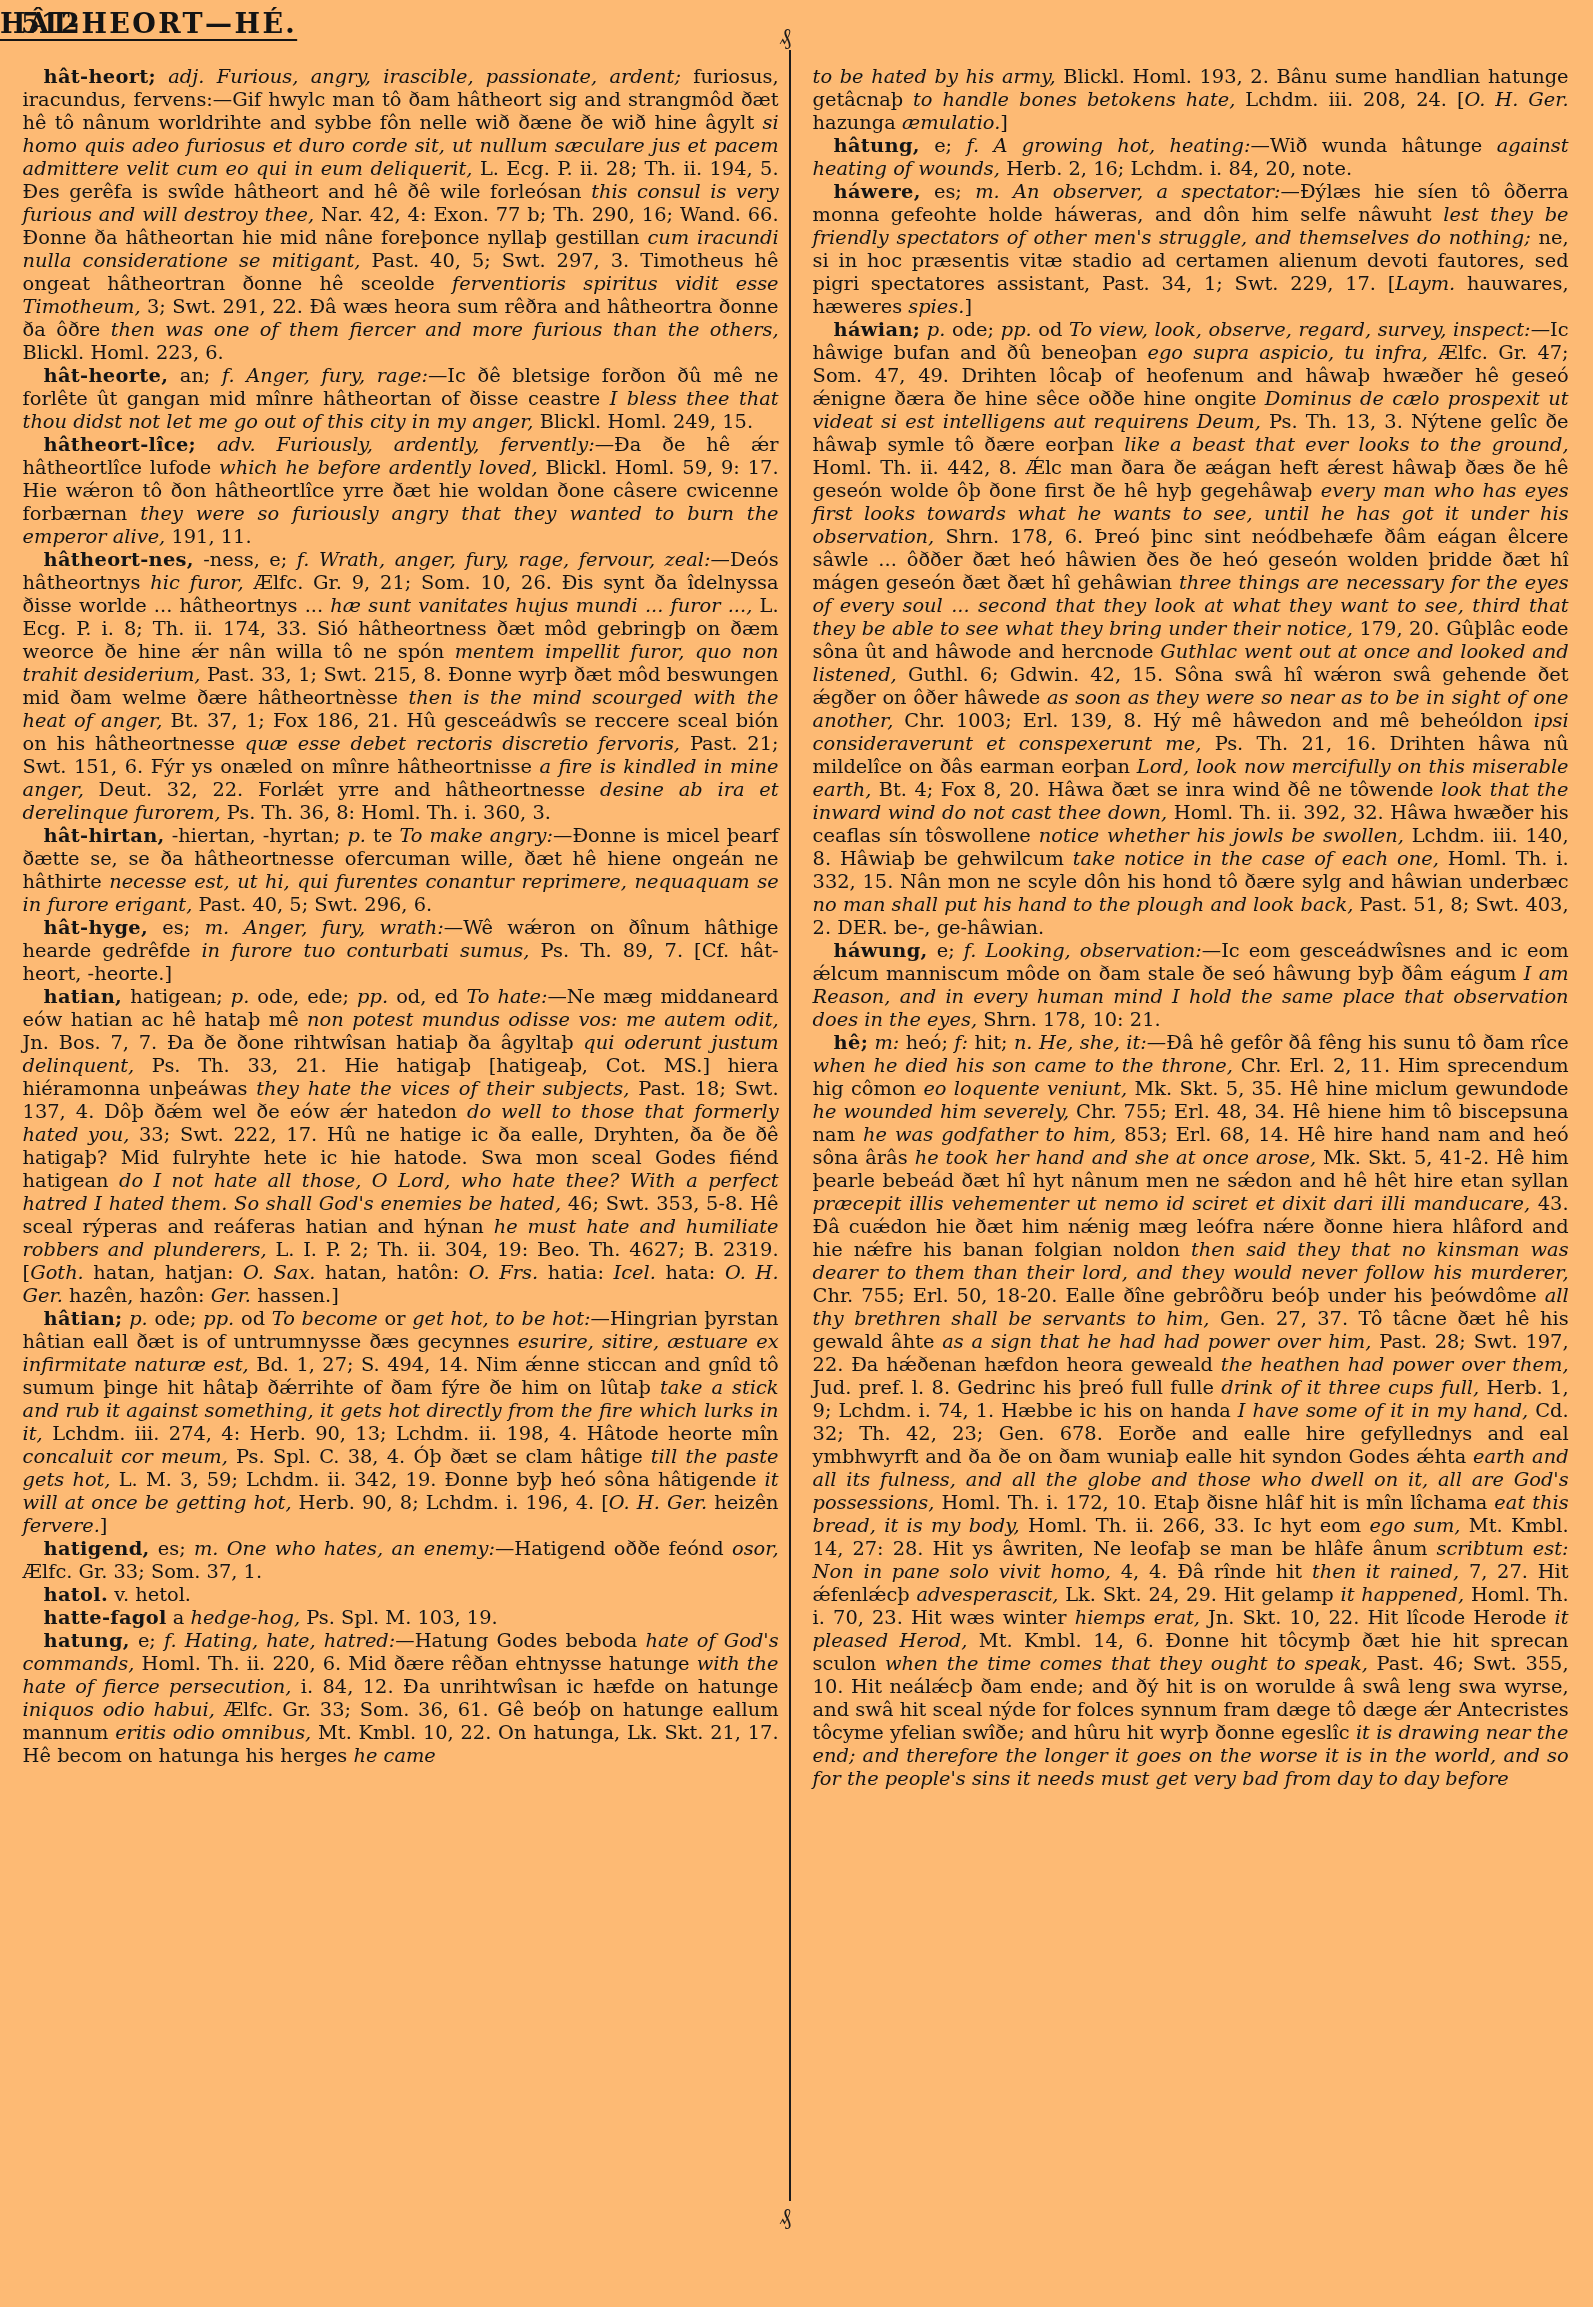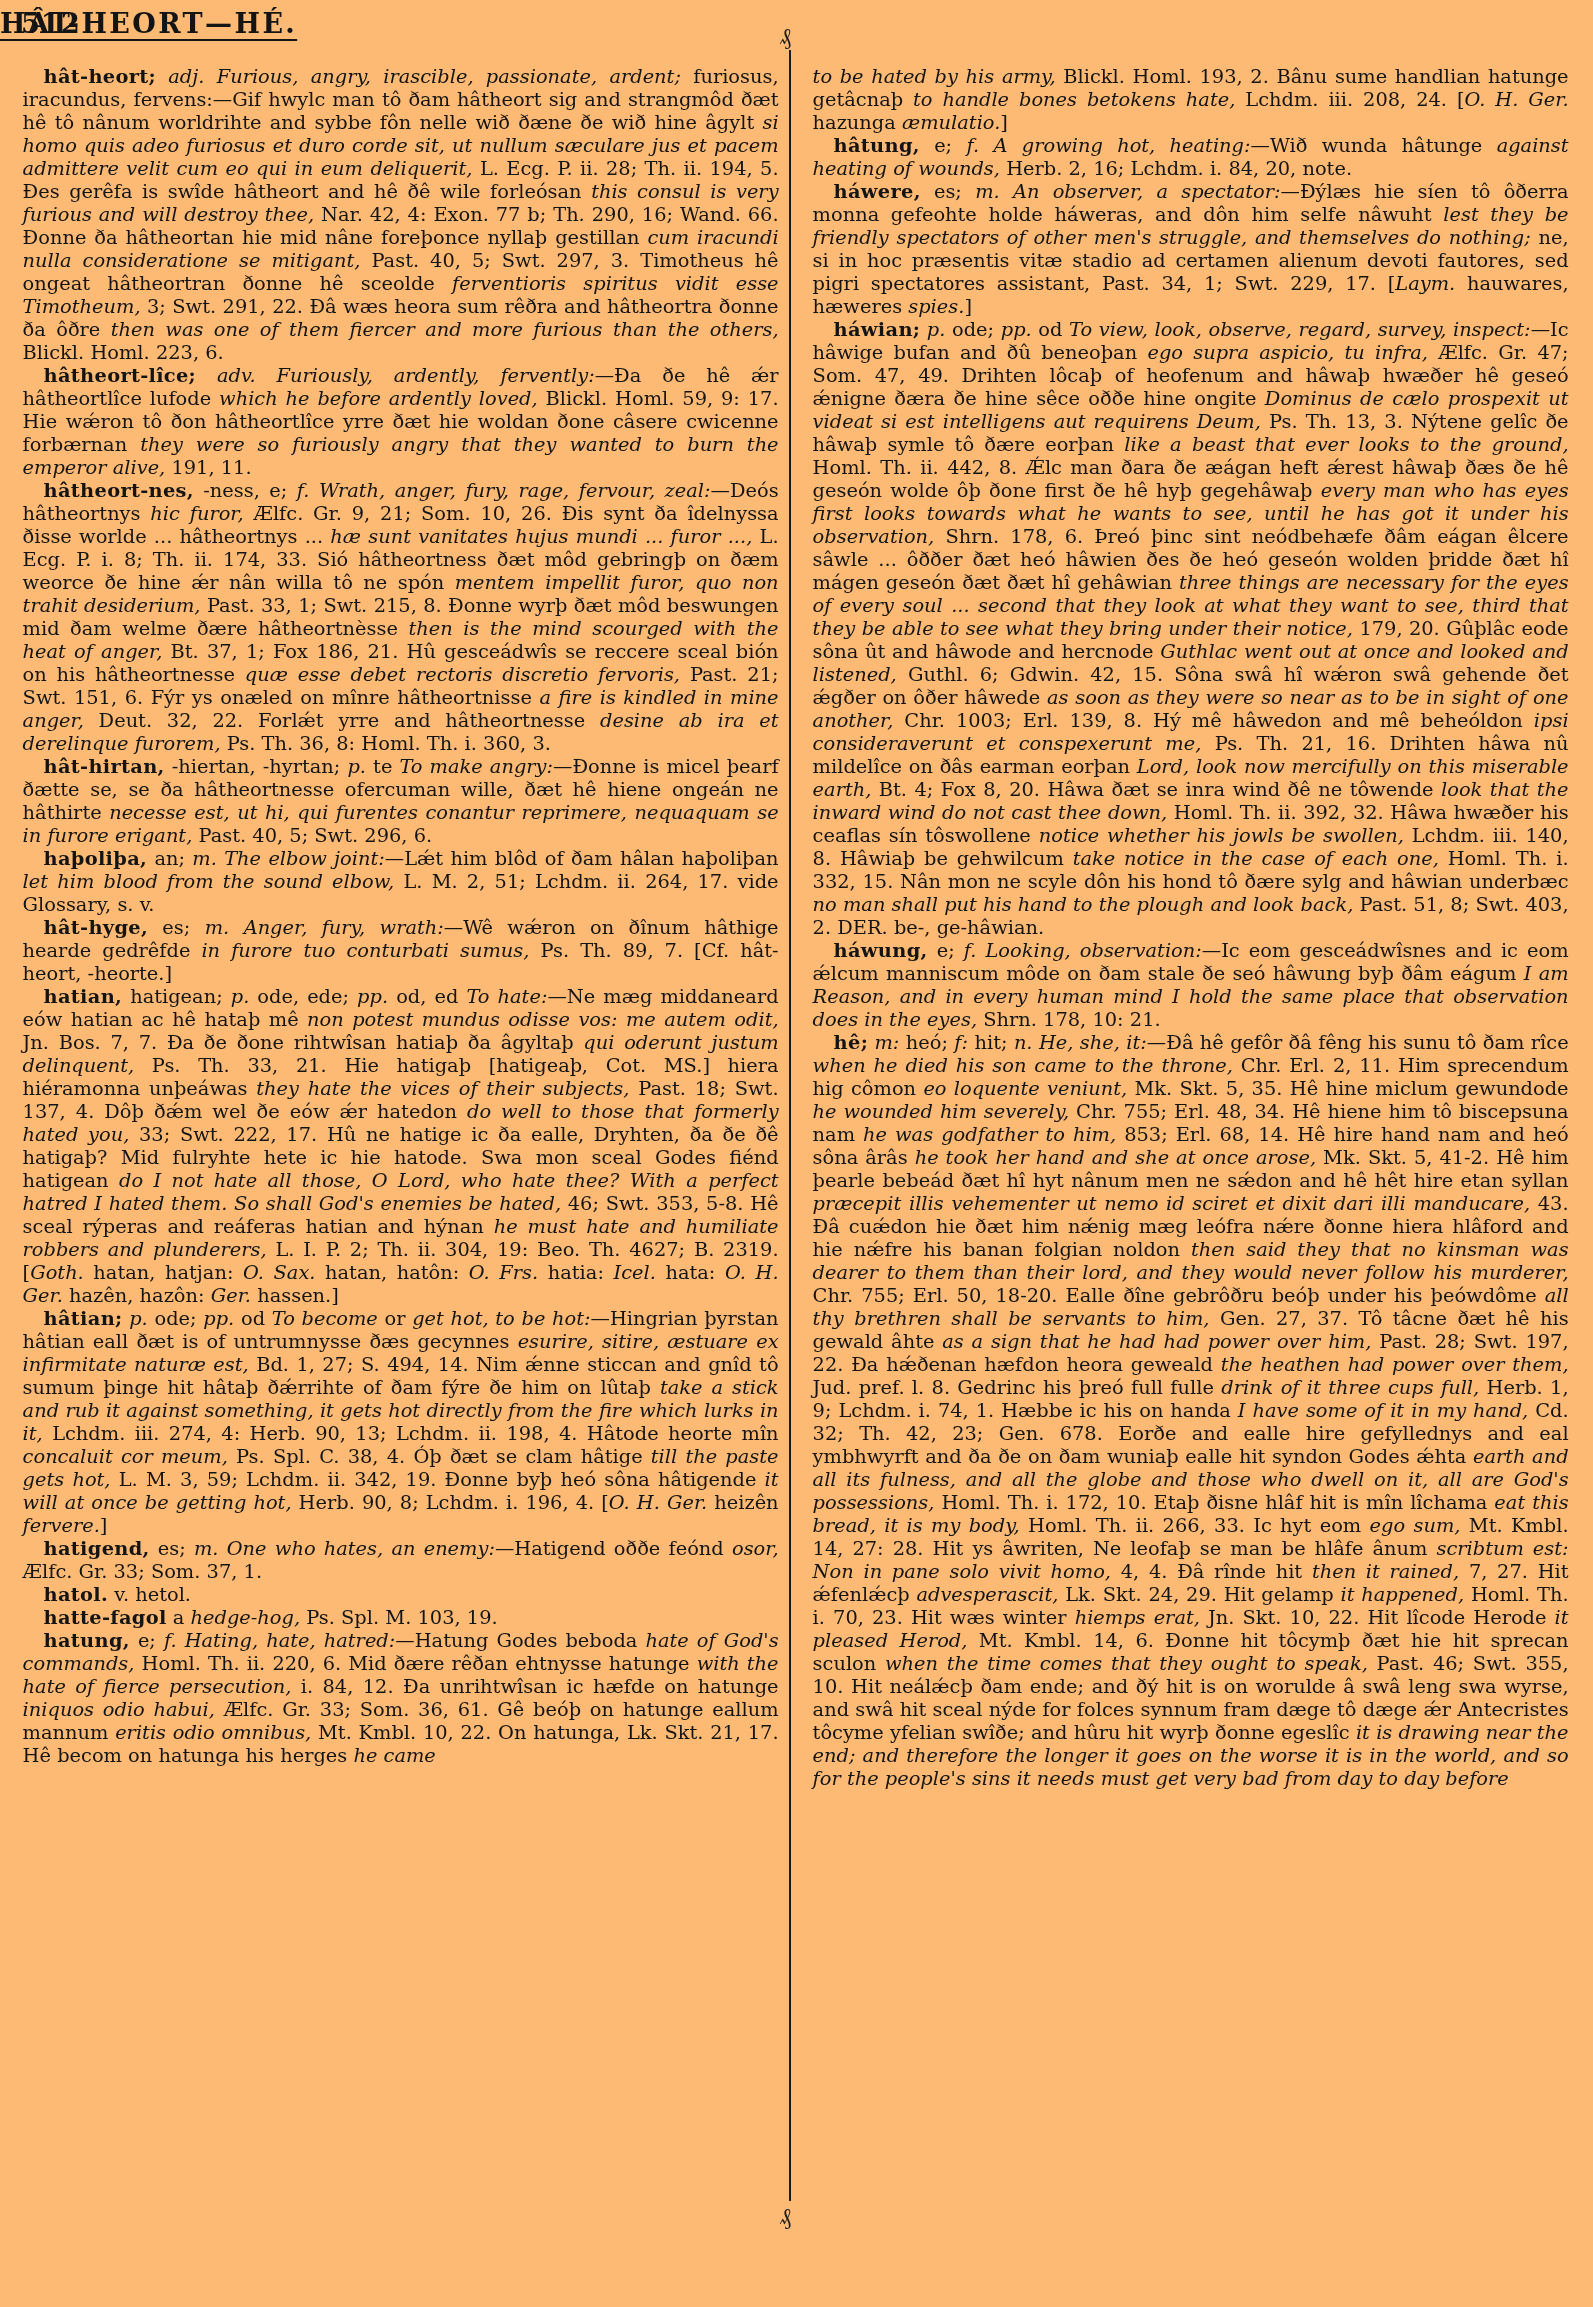--- a/index.html
+++ b/index.html
@@ -60,24 +60,24 @@
   <div class="title">HÂT-HEORT—HÉ.</div>
 
   <div class="divider">
     <span class="orn top">₰</span>
     <span class="orn bottom">₰</span>
   </div>
 
   <main>
     <div class="col" id="col-left">
         <p class="entry"><b>hât-heort;</b> <i>adj. Furious, angry, irascible, passionate, ardent;</i> furiosus, iracundus, fervens:—Gif hwylc man tô ðam hâtheort sig and strangmôd ðæt hê tô nânum worldrihte and sybbe fôn nelle wið ðæne ðe wið hine âgylt <i>si homo quis adeo furiosus et duro corde sit, ut nullum sæculare jus et pacem admittere velit cum eo qui in eum deliquerit,</i> L. Ecg. P. ii. 28; Th. ii. 194, 5. Ðes gerêfa is swîde hâtheort and hê ðê wile forleósan <i>this consul is very furious and will destroy thee,</i> Nar. 42, 4: Exon. 77 b; Th. 290, 16; Wand. 66. Ðonne ða hâtheortan hie mid nâne foreþonce nyllaþ gestillan <i>cum iracundi nulla consideratione se mitigant,</i> Past. 40, 5; Swt. 297, 3. Timotheus hê ongeat hâtheortran ðonne hê sceolde <i>ferventioris spiritus vidit esse Timotheum,</i> 3; Swt. 291, 22. Ðâ wæs heora sum rêðra and hâtheortra ðonne ða ôðre <i>then was one of them fiercer and more furious than the others,</i> Blickl. Homl. 223, 6.</p>
+        <p class="entry"><b>hât-heorte,</b> an; <i>f. Anger, fury, rage:</i>—Ic ðê bletsige forðon ðû mê ne forlête ût gangan mid mînre hâtheortan of ðisse ceastre <i>I bless thee that thou didst not let me go out of this city in my anger,</i> Blickl. Homl. 249, 15.</p>
         <p class="entry"><b>hâtheort-lîce;</b> <i>adv. Furiously, ardently, fervently:</i>—Ða ðe hê ǽr hâtheortlîce lufode <i>which he before ardently loved,</i> Blickl. Homl. 59, 9: 17. Hie wǽron tô ðon hâtheortlîce yrre ðæt hie woldan ðone câsere cwicenne forbærnan <i>they were so furiously angry that they wanted to burn the emperor alive,</i> 191, 11.</p>
         <p class="entry"><b>hâtheort-nes,</b> -ness, e; <i>f. Wrath, anger, fury, rage, fervour, zeal:</i>—Deós hâtheortnys <i>hic furor,</i> Ælfc. Gr. 9, 21; Som. 10, 26. Ðis synt ða îdelnyssa ðisse worlde ... hâtheortnys ... <i>hæ sunt vanitates hujus mundi ... furor ...,</i> L. Ecg. P. i. 8; Th. ii. 174, 33. Sió hâtheortness ðæt môd gebringþ on ðæm weorce ðe hine ǽr nân willa tô ne spón <i>mentem impellit furor, quo non trahit desiderium,</i> Past. 33, 1; Swt. 215, 8. Ðonne wyrþ ðæt môd beswungen mid ðam welme ðære hâtheortnèsse <i>then is the mind scourged with the heat of anger,</i> Bt. 37, 1; Fox 186, 21. Hû gesceádwîs se reccere sceal bión on his hâtheortnesse <i>quæ esse debet rectoris discretio fervoris,</i> Past. 21; Swt. 151, 6. Fýr ys onæled on mînre hâtheortnisse <i>a fire is kindled in mine anger,</i> Deut. 32, 22. Forlǽt yrre and hâtheortnesse <i>desine ab ira et derelinque furorem,</i> Ps. Th. 36, 8: Homl. Th. i. 360, 3.</p>
         <p class="entry"><b>hât-hirtan,</b> -hiertan, -hyrtan; <i>p.</i> te <i>To make angry:</i>—Ðonne is micel þearf ðætte se, se ða hâtheortnesse ofercuman wille, ðæt hê hiene ongeán ne hâthirte <i>necesse est, ut hi, qui furentes conantur reprimere, nequaquam se in furore erigant,</i> Past. 40, 5; Swt. 296, 6.</p>
-        <p class="entry"><b>haþoliþa,</b> an; <i>m. The elbow joint:</i>—Lǽt him blôd of ðam hâlan haþoliþan <i>let him blood from the sound elbow,</i> L. M. 2, 51; Lchdm. ii. 264, 17. vide Glossary, s. v.</p>
         <p class="entry"><b>hât-hyge,</b> es; <i>m. Anger, fury, wrath:</i>—Wê wǽron on ðînum hâthige hearde gedrêfde <i>in furore tuo conturbati sumus,</i> Ps. Th. 89, 7. [Cf. hât-heort, -heorte.]</p>
         <p class="entry"><b>hatian,</b> hatigean; <i>p.</i> ode, ede; <i>pp.</i> od, ed <i>To hate:</i>—Ne mæg middaneard eów hatian ac hê hataþ mê <i>non potest mundus odisse vos: me autem odit,</i> Jn. Bos. 7, 7. Ða ðe ðone rihtwîsan hatiaþ ða âgyltaþ <i>qui oderunt justum delinquent,</i> Ps. Th. 33, 21. Hie hatigaþ [hatigeaþ, Cot. MS.] hiera hiéramonna unþeáwas <i>they hate the vices of their subjects,</i> Past. 18; Swt. 137, 4. Dôþ ðǽm wel ðe eów ǽr hatedon <i>do well to those that formerly hated you,</i> 33; Swt. 222, 17. Hû ne hatige ic ða ealle, Dryhten, ða ðe ðê hatigaþ? Mid fulryhte hete ic hie hatode. Swa mon sceal Godes fiénd hatigean <i>do I not hate all those, O Lord, who hate thee? With a perfect hatred I hated them. So shall God's enemies be hated,</i> 46; Swt. 353, 5-8. Hê sceal rýperas and reáferas hatian and hýnan <i>he must hate and humiliate robbers and plunderers,</i> L. I. P. 2; Th. ii. 304, 19: Beo. Th. 4627; B. 2319. [<i>Goth.</i> hatan, hatjan: <i>O. Sax.</i> hatan, hatôn: <i>O. Frs.</i> hatia: <i>Icel.</i> hata: <i>O. H. Ger.</i> hazên, hazôn: <i>Ger.</i> hassen.]</p>
         <p class="entry"><b>hâtian;</b> <i>p.</i> ode; <i>pp.</i> od <i>To become</i> or <i>get hot, to be hot:</i>—Hingrian þyrstan hâtian eall ðæt is of untrumnysse ðæs gecynnes <i>esurire, sitire, æstuare ex infirmitate naturæ est,</i> Bd. 1, 27; S. 494, 14. Nim ǽnne sticcan and gnîd tô sumum þinge hit hâtaþ ðǽrrihte of ðam fýre ðe him on lûtaþ <i>take a stick and rub it against something, it gets hot directly from the fire which lurks in it,</i> Lchdm. iii. 274, 4: Herb. 90, 13; Lchdm. ii. 198, 4. Hâtode heorte mîn <i>concaluit cor meum,</i> Ps. Spl. C. 38, 4. Óþ ðæt se clam hâtige <i>till the paste gets hot,</i> L. M. 3, 59; Lchdm. ii. 342, 19. Ðonne byþ heó sôna hâtigende <i>it will at once be getting hot,</i> Herb. 90, 8; Lchdm. i. 196, 4. [<i>O. H. Ger.</i> heizên <i>fervere.</i>]</p>
         <p class="entry"><b>hatigend,</b> es; <i>m. One who hates, an enemy:</i>—Hatigend oððe feónd <i>osor,</i> Ælfc. Gr. 33; Som. 37, 1.</p>
         <p class="entry"><b>hatol.</b> v. hetol.</p>
         <p class="entry"><b>hatte-fagol</b> a <i>hedge-hog,</i> Ps. Spl. M. 103, 19.</p>
         <p class="entry"><b>hatung,</b> e; <i>f. Hating, hate, hatred:</i>—Hatung Godes beboda <i>hate of God's commands,</i> Homl. Th. ii. 220, 6. Mid ðære rêðan ehtnysse hatunge <i>with the hate of fierce persecution,</i> i. 84, 12. Ða unrihtwîsan ic hæfde on hatunge <i>iniquos odio habui,</i> Ælfc. Gr. 33; Som. 36, 61. Gê beóþ on hatunge eallum mannum <i>eritis odio omnibus,</i> Mt. Kmbl. 10, 22. On hatunga, Lk. Skt. 21, 17. Hê becom on hatunga his herges <i>he came</i></p>
       </div>
     <div class="col" id="col-right">
         <p class="entry cont"><i>to be hated by his army,</i> Blickl. Homl. 193, 2. Bânu sume handlian hatunge getâcnaþ <i>to handle bones betokens hate,</i> Lchdm. iii. 208, 24. [<i>O. H. Ger.</i> hazunga <i>æmulatio.</i>]</p>

